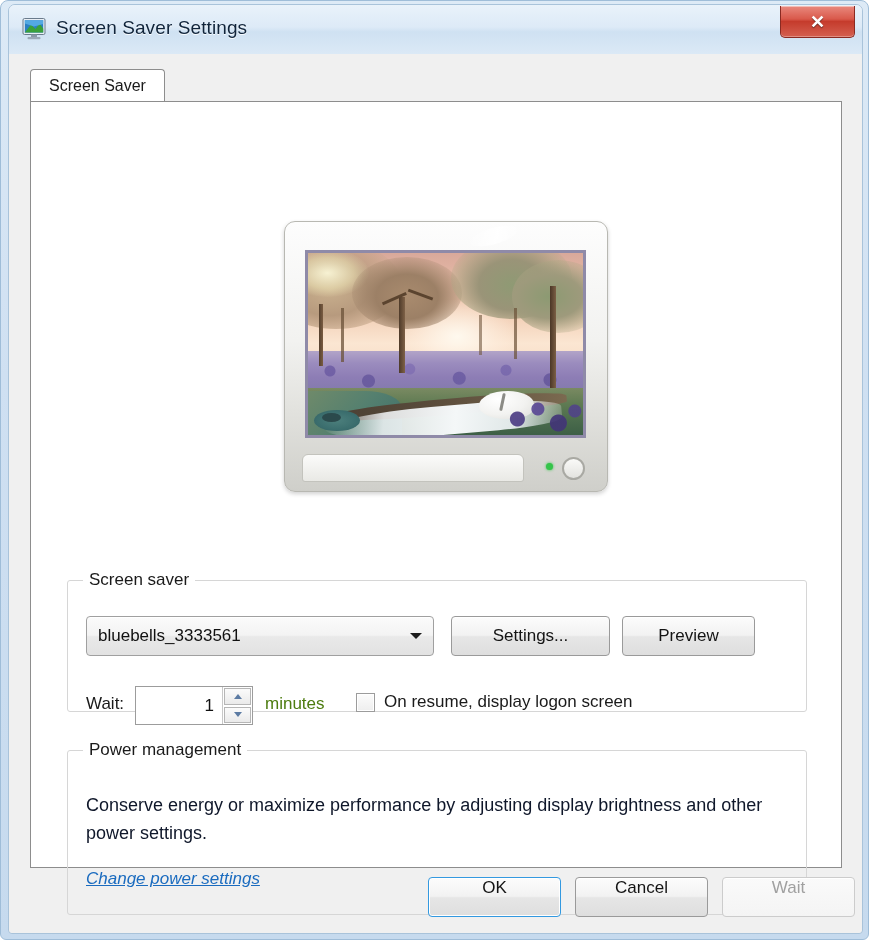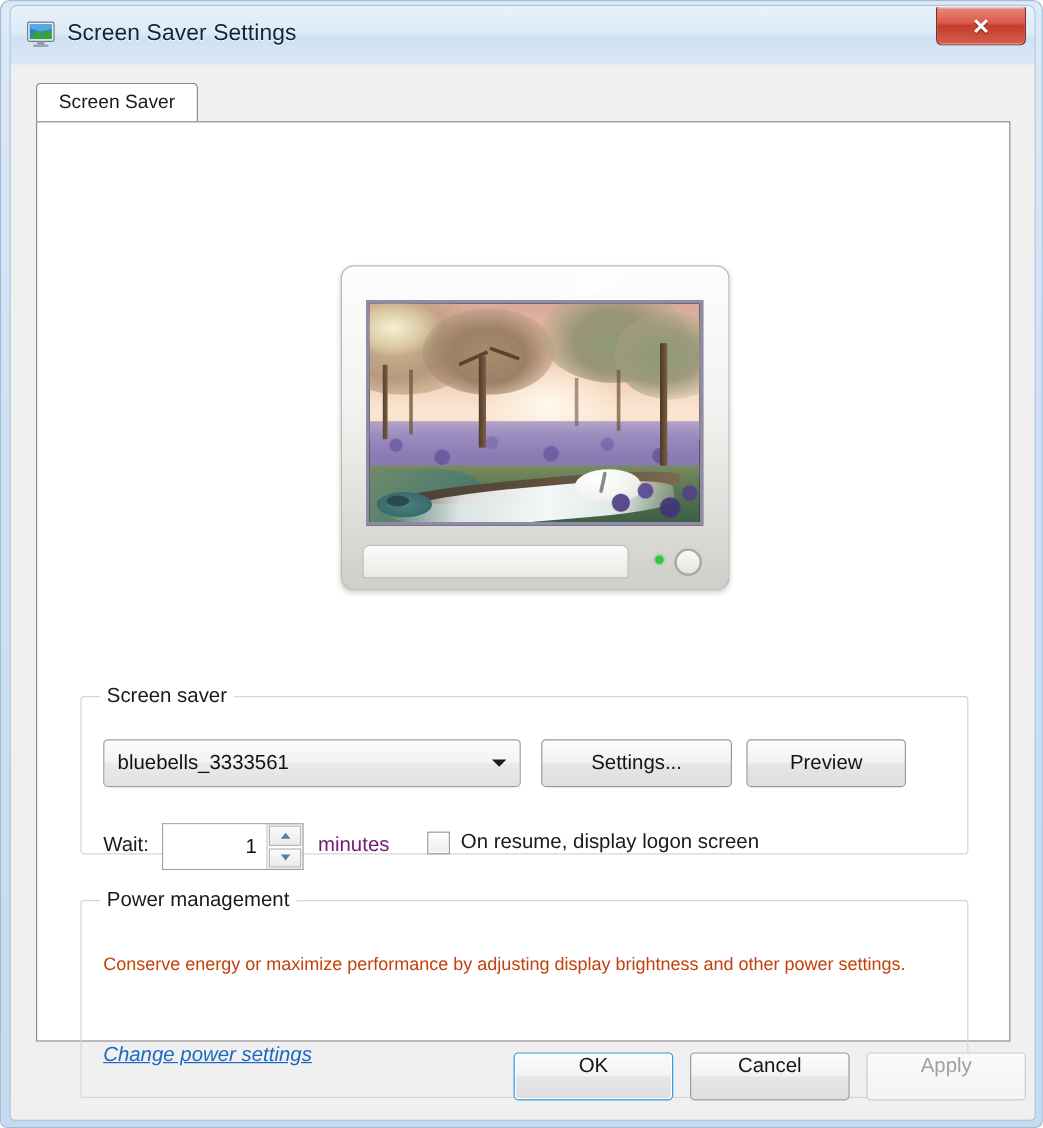--- a/index.html
+++ b/index.html
@@ -396,21 +396,21 @@
   .spin-up-tri {
     width:0;height:0;border-left:4px solid transparent;border-right:4px solid transparent;border-bottom:5px solid #5c7ba3;
   }
   .spin-down-tri {
     width:0;height:0;border-left:4px solid transparent;border-right:4px solid transparent;border-top:5px solid #5c7ba3;
   }
   .minutes-label {
     position: absolute;
     left: 234px; top: 592px;
     font-size: 17px;
-    color: #701a75;
+    color: #4d7c0f;
   }
   .checkbox-row {
     position: absolute;
     left: 325px; top: 590px;
     display: flex;
     align-items: center;
     cursor: pointer;
   }
   .checkbox {
     width: 19px; height: 19px;
@@ -423,22 +423,22 @@
   .checkbox-label {
     font-size: 17px;
     color: #1a1a1a;
     white-space: nowrap;
   }
 
   .power-text {
     position: absolute;
     left: 55px; top: 690px;
     width: 680px;
-    font-size: 15px;
-    color: #c2410c;
+    font-size: 18px;
+    color: #0f172a;
     line-height: 1.55;
   }
   .power-link {
     position: absolute;
     left: 55px; top: 767px;
     font-size: 17px;
     color: #1a6bbf;
     text-decoration: underline;
     cursor: pointer;
     white-space: nowrap;
@@ -596,18 +596,18 @@
 
       </div>
 
       <div class="footer-btn" id="btn-ok">
         <span>OK</span>
       </div>
       <div class="footer-btn" id="btn-cancel">
         <span>Cancel</span>
       </div>
       <div class="footer-btn" id="btn-apply">
-        <span>Apply</span>
+        <span>Wait</span>
       </div>
 
     </div>
   </div>
 </div>
 
 </body></html>

